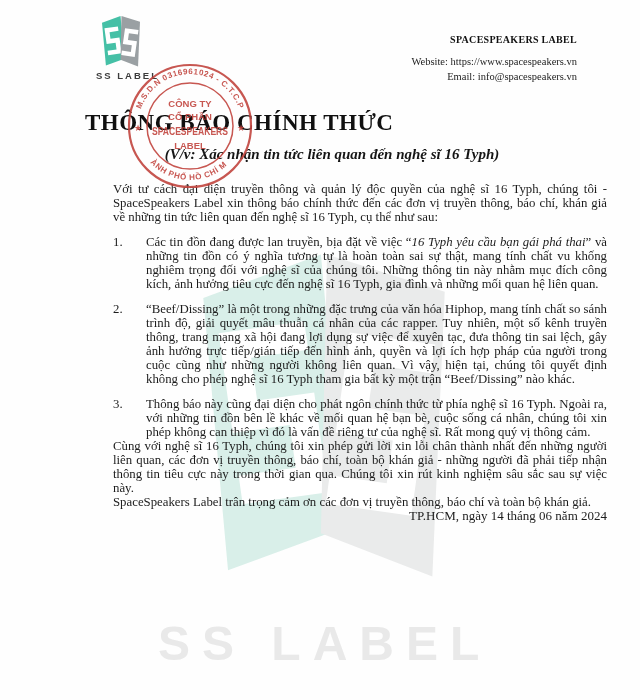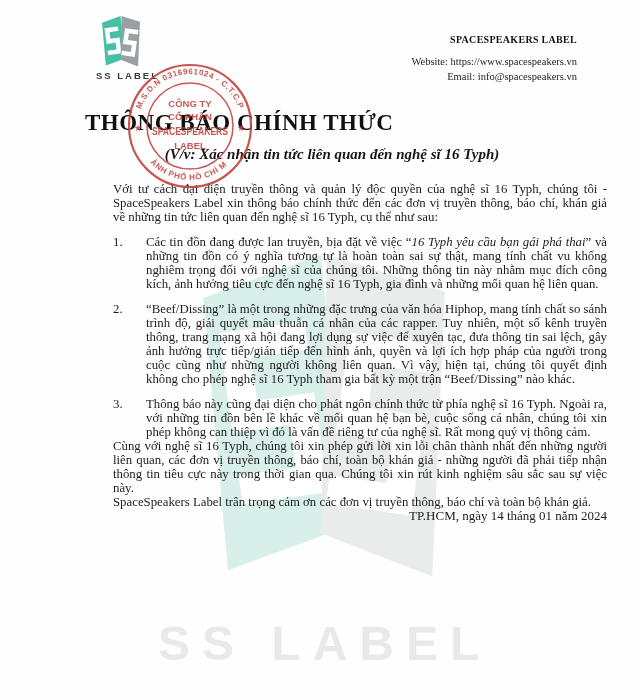--- a/index.html
+++ b/index.html
@@ -129,16 +129,16 @@
     </div>
 
     <div class="item">
       <span class="num">3.</span>
       <span class="itxt">Thông báo này cũng đại diện cho phát ngôn chính thức từ phía nghệ sĩ 16 Typh. Ngoài ra, với những tin đồn bên lề khác về mối quan hệ bạn bè, cuộc sống cá nhân, chúng tôi xin phép không can thiệp vì đó là vấn đề riêng tư của nghệ sĩ. Rất mong quý vị thông cảm.</span>
     </div>
 
     <p class="closing">Cùng với nghệ sĩ 16 Typh, chúng tôi xin phép gửi lời xin lỗi chân thành nhất đến những người liên quan, các đơn vị truyền thông, báo chí, toàn bộ khán giả - những người đã phải tiếp nhận thông tin tiêu cực này trong thời gian qua. Chúng tôi xin rút kinh nghiệm sâu sắc sau sự việc này.</p>
     <p class="closing">SpaceSpeakers Label trân trọng cảm ơn các đơn vị truyền thông, báo chí và toàn bộ khán giả.</p>
 
-    <p class="dateline">TP.HCM, ngày 14 tháng 01 năm 2024</p>
+    <p class="dateline">TP.HCM, ngày 14 tháng 06 năm 2024</p>
   </div>
 
 </div>
 
 </body></html>

